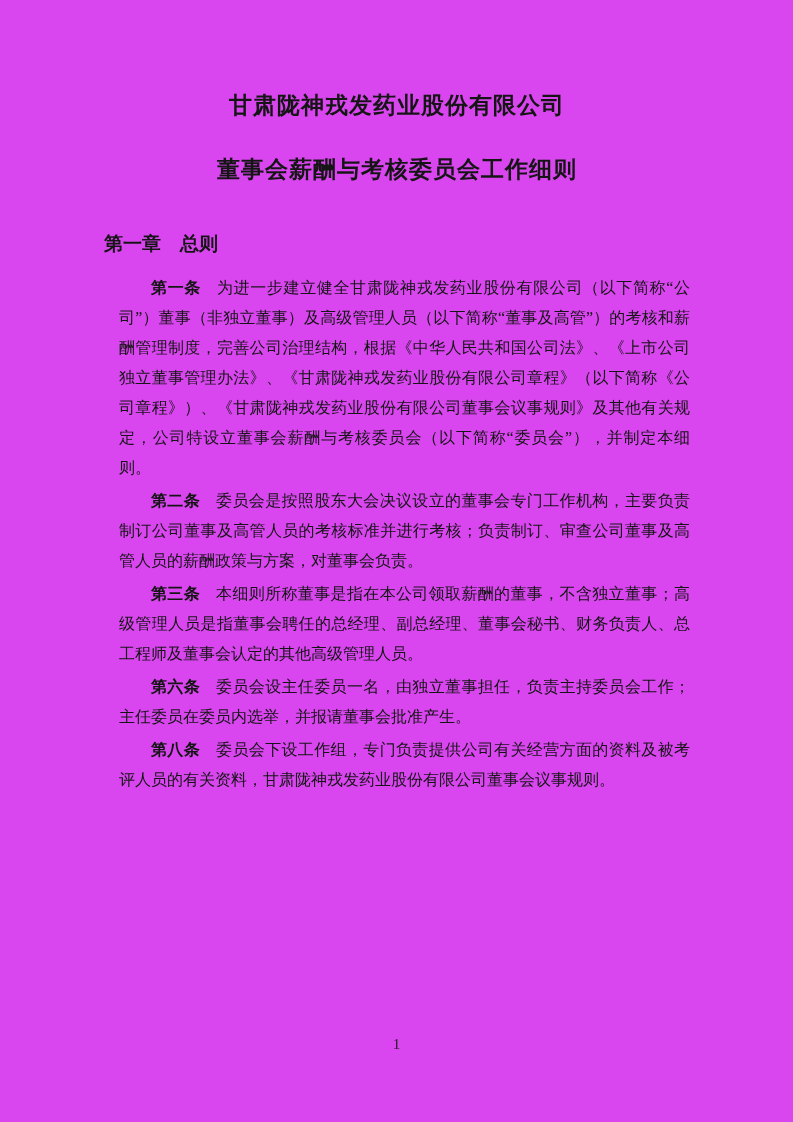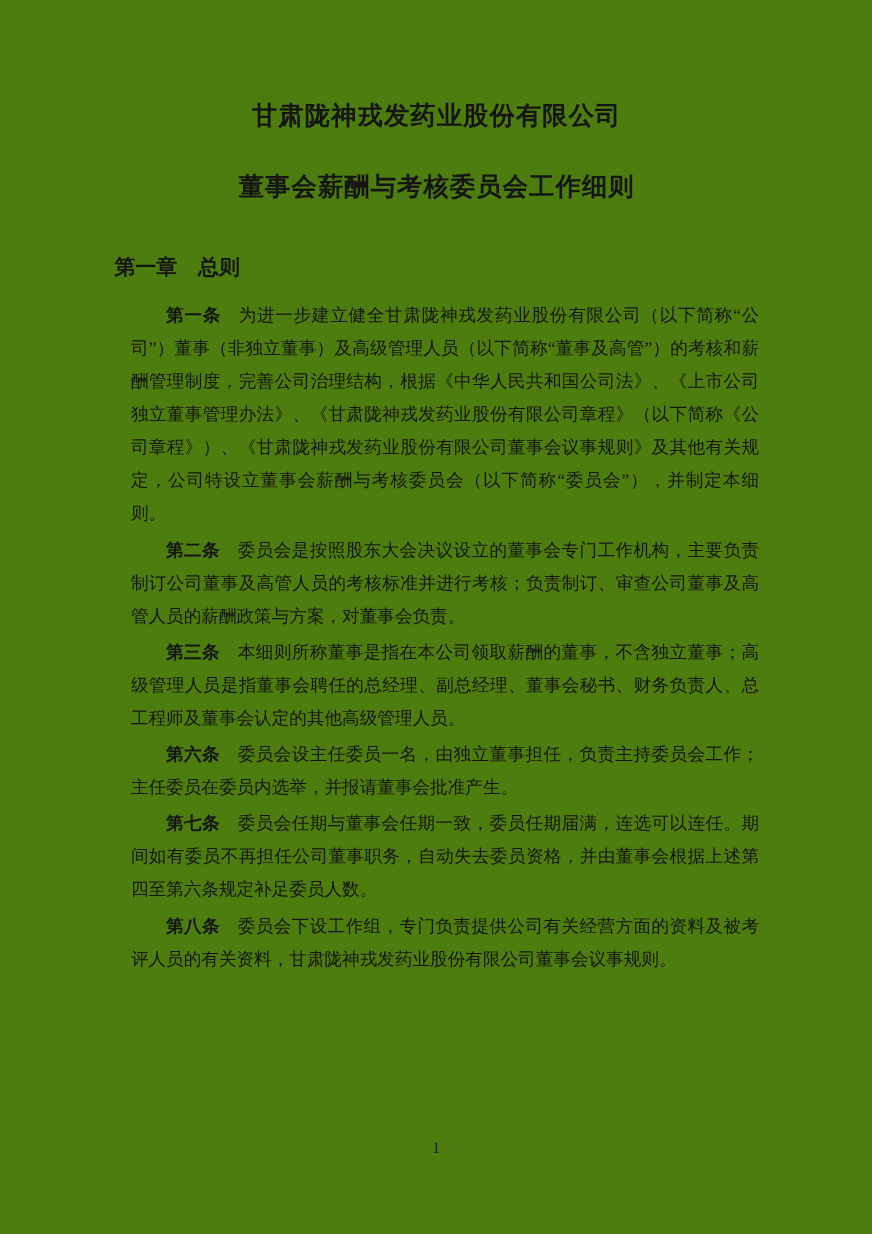--- a/index.html
+++ b/index.html
@@ -4,21 +4,21 @@
 <style>
   html, body {
     margin: 0;
     padding: 0;
     background: #ffffff;
   }
   .page {
     position: relative;
     width: 793px;
     height: 1122px;
-    background: #4d7c0f;
+    background: #d946ef;
     color: #151515;
     font-family: "Liberation Serif", "DejaVu Serif", serif;
     overflow: hidden;
     box-sizing: border-box;
   }
   .content {
     padding: 0 103px 0 104px;
   }
   .doc-title {
     margin: 0;
@@ -88,20 +88,19 @@
 
     <p class="article"><span class="article-label">第二条</span><span>委员会是按照股东大会决议设立的董事会专门工作机构，主要负责制订公司董事及高管人员的考核标准并进行考核；负责制订、审查公司董事及高管人员的薪酬政策与方案，对董事会负责。</span></p>
 
     <p class="article"><span class="article-label">第三条</span><span>本细则所称董事是指在本公司领取薪酬的董事，不含独立董事；高级管理人员是指董事会聘任的总经理、副总经理、董事会秘书、财务负责人、总工程师及董事会认定的其他高级管理人员。</span></p>
 
 
 
 
     <p class="article"><span class="article-label">第六条</span><span>委员会设主任委员一名，由独立董事担任，负责主持委员会工作；主任委员在委员内选举，并报请董事会批准产生。</span></p>
 
-    <p class="article"><span class="article-label">第七条</span><span>委员会任期与董事会任期一致，委员任期届满，连选可以连任。期间如有委员不再担任公司董事职务，自动失去委员资格，并由董事会根据上述第四至第六条规定补足委员人数。</span></p>
 
     <p class="article"><span class="article-label">第八条</span><span>委员会下设工作组，专门负责提供公司有关经营方面的资料及被考评人员的有关资料，甘肃陇神戎发药业股份有限公司董事会议事规则。</span></p>
 
   </div>
 
   <div class="page-number">1</div>
 </div>
 
 </body></html>

